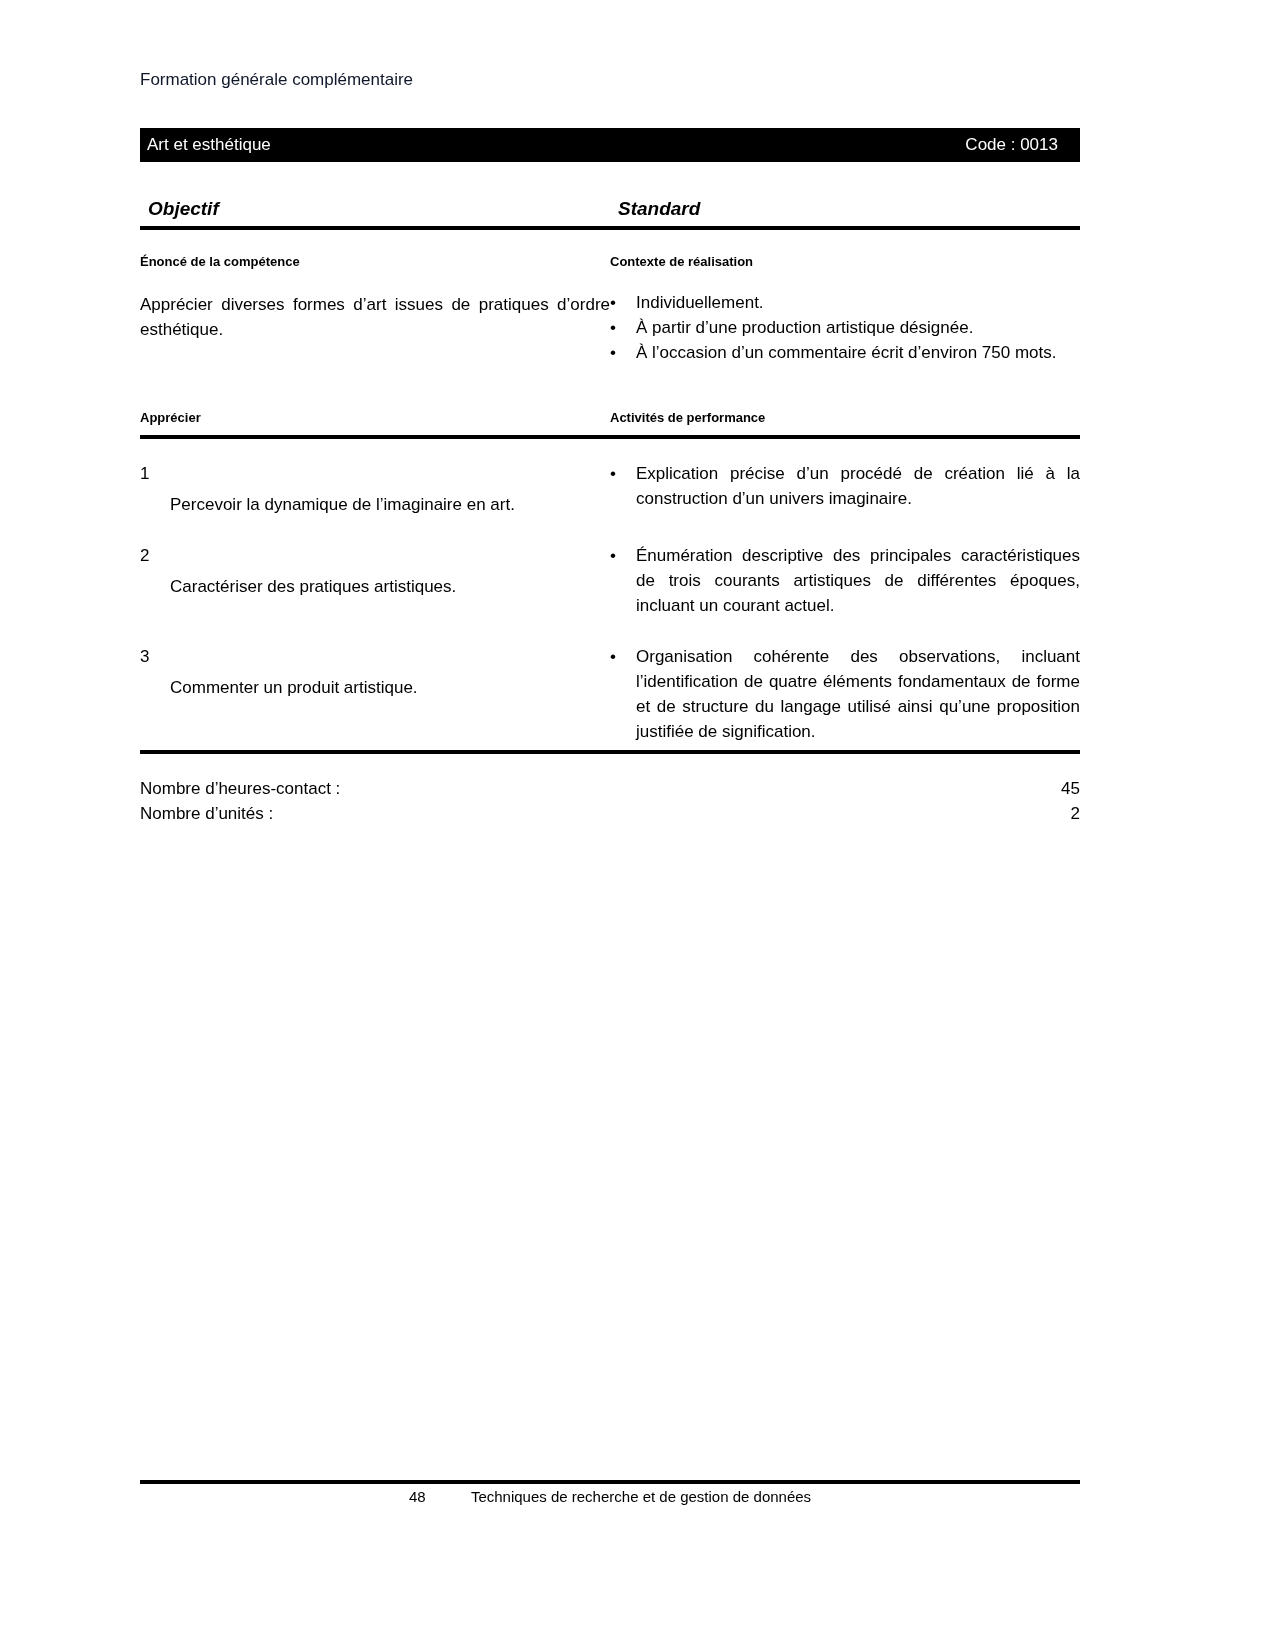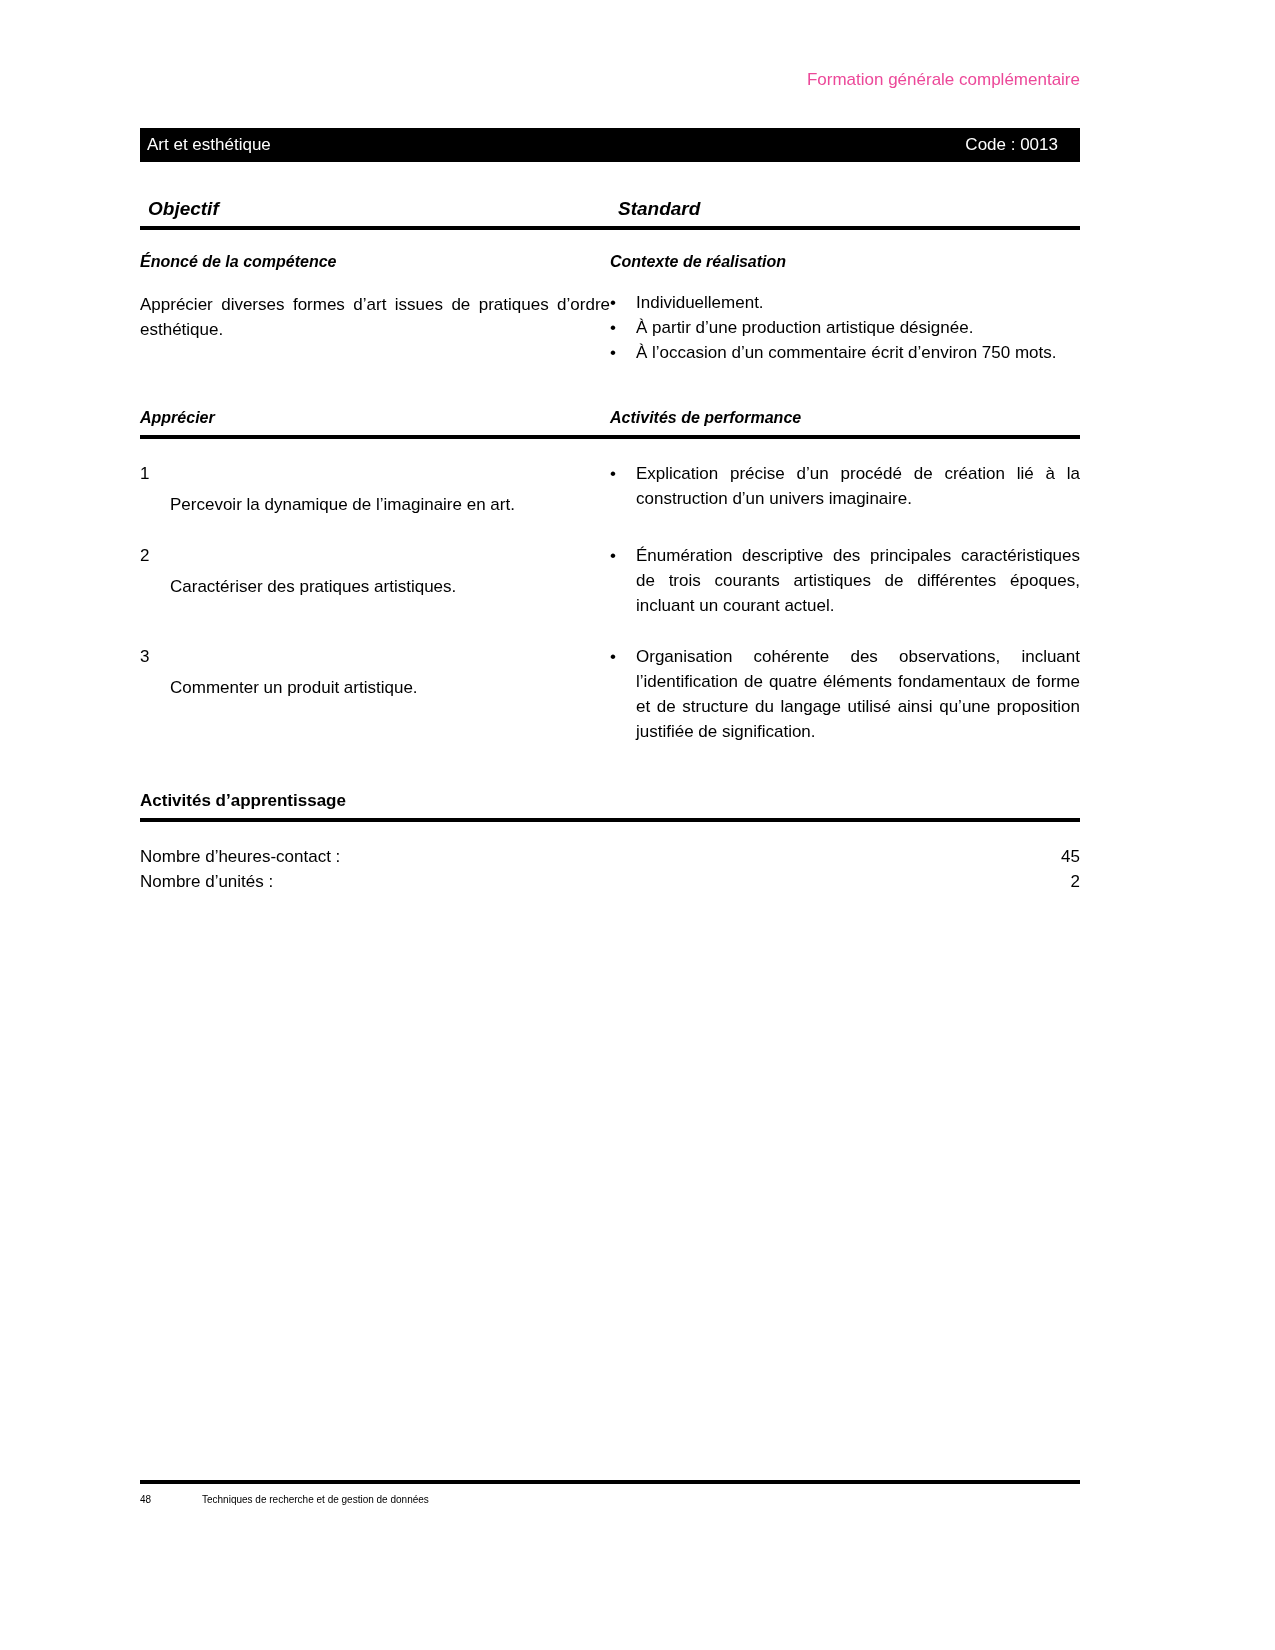--- a/index.html
+++ b/index.html
@@ -8,22 +8,21 @@
     width:1275px;height:1650px;
     box-sizing:border-box;
     padding:70px 195px 0 140px;
     background:#fff;
     color:#000;
     font-family:"Liberation Sans", sans-serif;
     font-size:17px;
     overflow:hidden;
   }
   .running-header{
-    text-align:right;
-    color:#ec4899;
+    color:#0f172a;
     font-size:17px;
     line-height:20px;
   }
   .title-bar{
     margin-top:38px;
     height:34px;
     background:#000;
     color:#fff;
     display:flex;
     justify-content:space-between;
@@ -43,23 +42,22 @@
     padding-left:8px;
   }
   .thick-rule{
     height:4px;
     background:#000;
     margin-top:6px;
   }
   .content-row{margin-top:21px;}
   .sec-title{
     font-weight:bold;
-    font-size:16px;
+    font-size:13px;
     line-height:22px;
-    font-style:italic;
   }
   .body-text{
     margin:19px 0 0 0;
     line-height:25px;
     text-align:justify;
   }
   .bullet-list{margin-top:17px;}
   .bullet{
     display:flex;
     line-height:25px;
@@ -98,24 +96,25 @@
     position:absolute;
     left:140px;
     right:195px;
     top:1480px;
   }
   .footer-rule{
     height:4px;
     background:#000;
   }
   .footer-line{
-    margin-top:10px;
+    margin-top:4px;
     display:flex;
     align-items:baseline;
-    font-size:10px;
+    font-size:15px;
+    justify-content:center;
   }
   .footer-pagenum{flex:0 0 62px;}
 </style>
 </head>
 <body>
 
 <div class="page">
 
   <div class="running-header">Formation générale complémentaire</div>
 
@@ -186,21 +185,20 @@
     <div class="element">
       <span class="el-num">3</span>
       <span class="el-text">Commenter un produit artistique.</span>
     </div>
     <div class="bullet">
       <span class="dot">•</span>
       <span class="bullet-text">Organisation cohérente des observations, incluant l’identification de quatre éléments fondamentaux de forme et de structure du langage utilisé ainsi qu’une proposition justifiée de signification.</span>
     </div>
   </div>
 
-  <div class="act-title">Activités d’apprentissage</div>
   <div class="thick-rule"></div>
 
   <div class="kv-block">
     <div class="kv-row">
       <span class="kv-label">Nombre d’heures-contact :</span>
       <span class="kv-value">45</span>
     </div>
     <div class="kv-row">
       <span class="kv-label">Nombre d’unités :</span>
       <span class="kv-value">2</span>

